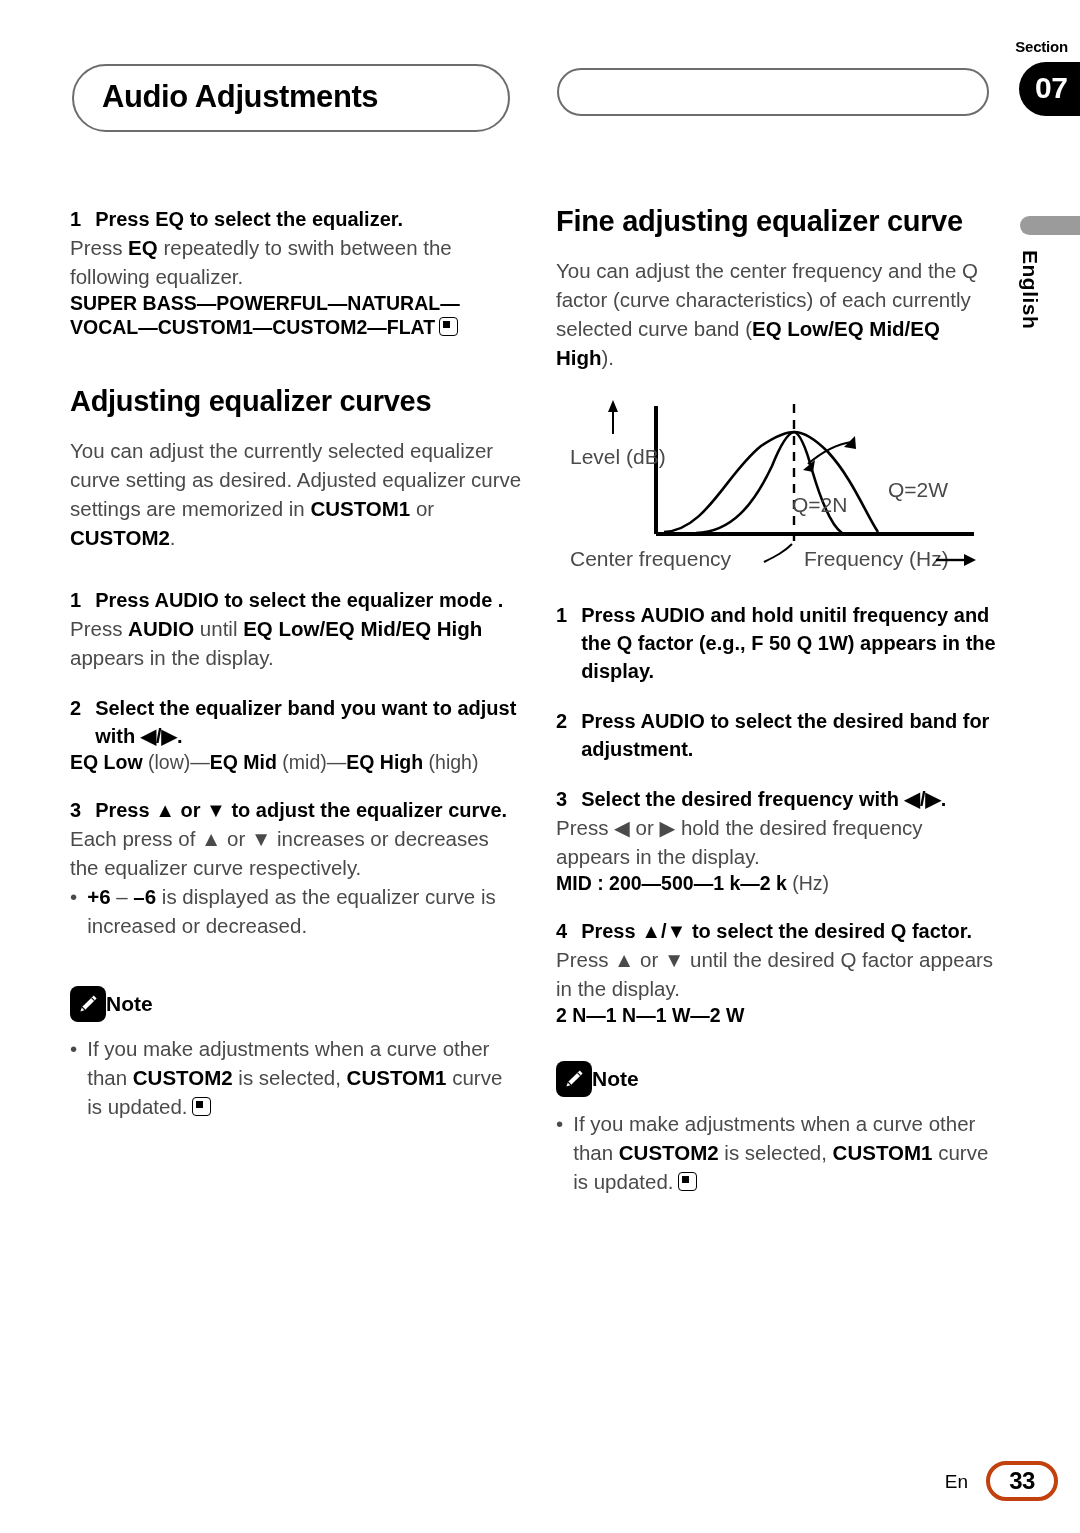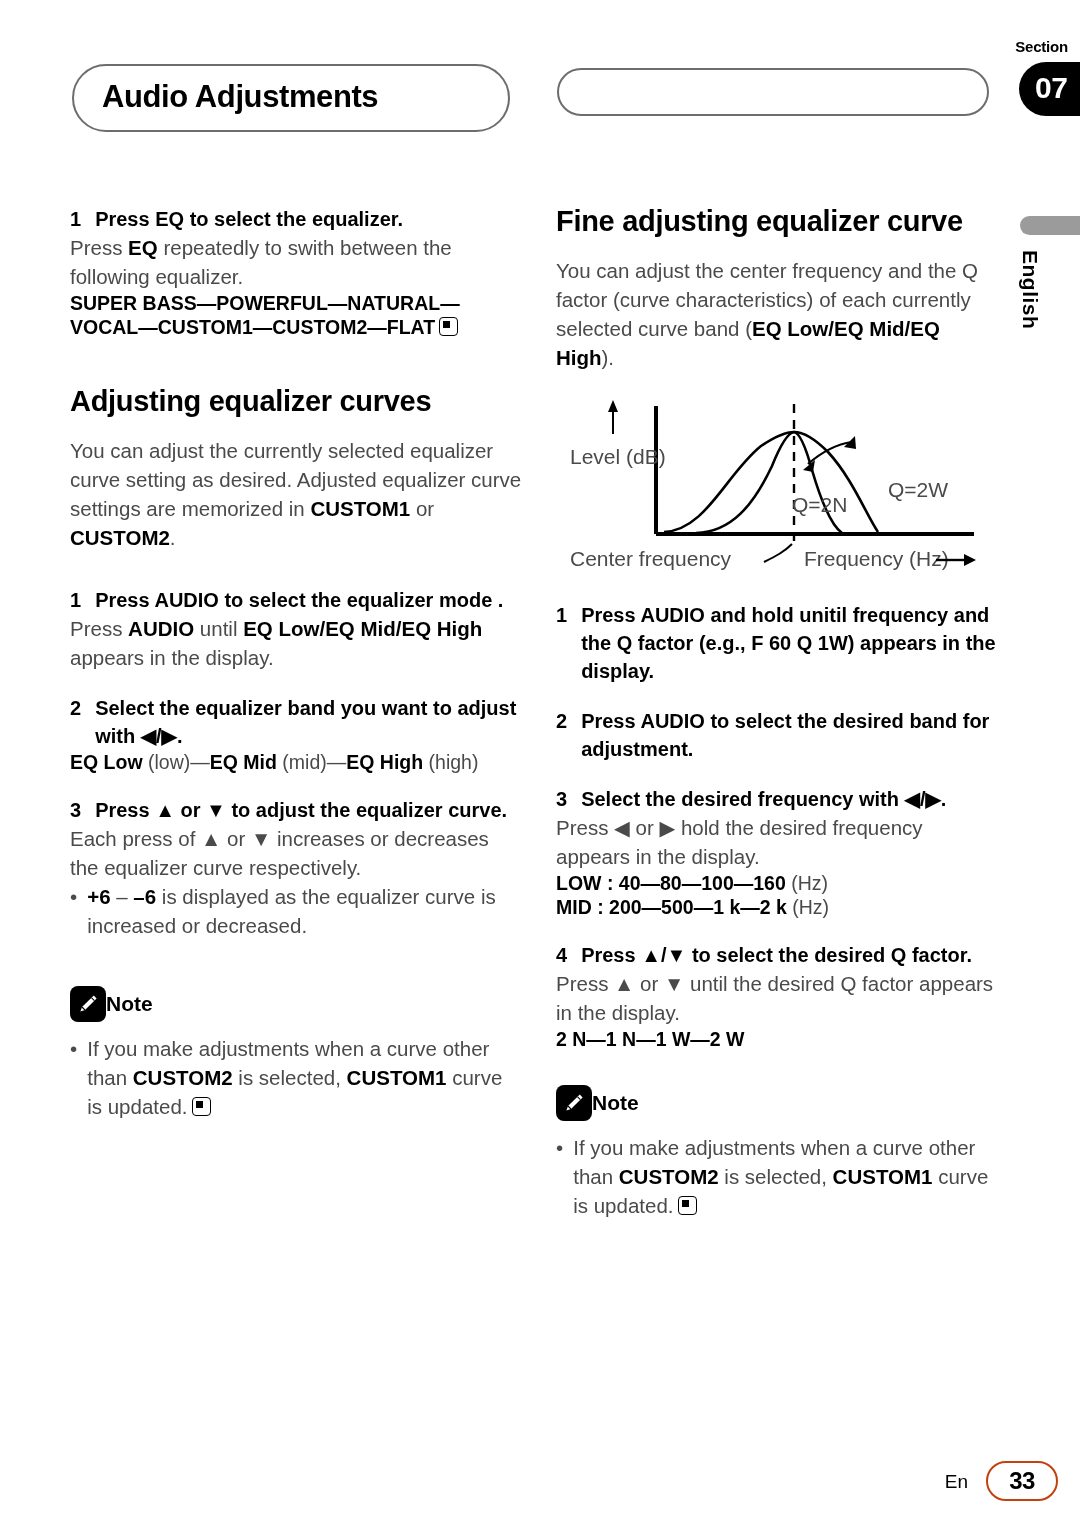--- a/index.html
+++ b/index.html
@@ -186,21 +186,21 @@
 
   
   #footer { position: absolute; left: 0; bottom: 0; width: 1080px; height: 90px; }
   #footer-en {
     position: absolute; right: 112px; top: 28px;
     font-size: 19px; font-weight: normal; color: #000;
   }
   #page-num-pill {
     position: absolute; right: 22px; top: 18px;
     width: 72px; height: 40px;
-    border: 2px solid #c2410c;
+    border: 4px solid #c2410c;
     border-radius: 21px;
     box-sizing: border-box;
     display: flex; align-items: center; justify-content: center;
   }
   #page-num { font-size: 24px; font-weight: bold; color: #000; letter-spacing: -0.5px; }
 </style>
 </head>
 <body>
 
 <div id="header">
@@ -314,38 +314,37 @@
 
     <text class="dg-label" x="248" y="172">Frequency (Hz)</text>
     <line x1="380" y1="166" x2="412" y2="166" stroke="#000" stroke-width="2.4"></line>
     <polygon points="420,166 408,160 408,172" fill="#000"></polygon>
   </svg>
 
   <div class="gap-m"></div>
 
   <div class="step">
     <span class="num">1</span>
-    <span class="txt">Press AUDIO and hold unitil frequency and the Q factor (e.g., F 60 Q 1W) appears in the display.</span>
+    <span class="txt">Press AUDIO and hold unitil frequency and the Q factor (e.g., F 50 Q 1W) appears in the display.</span>
   </div>
 
   <div class="gap-m"></div>
 
   <div class="step">
     <span class="num">2</span>
     <span class="txt">Press AUDIO to select the desired band for adjustment.</span>
   </div>
 
   <div class="gap-m"></div>
 
   <div class="step">
     <span class="num">3</span>
     <span class="txt">Select the desired frequency with ◀/▶.</span>
   </div>
   <p class="body">Press ◀ or ▶ hold the desired frequency appears in the display.</p>
-  <p class="chain"><span>LOW : 40—80—100—160</span><span class="lite"> (Hz)</span></p>
   <p class="chain"><span>MID : 200—500—1 k—2 k</span><span class="lite"> (Hz)</span></p>
 
   <div class="gap-m"></div>
 
   <div class="step">
     <span class="num">4</span>
     <span class="txt">Press ▲/▼ to select the desired Q factor.</span>
   </div>
   <p class="body">Press ▲ or ▼ until the desired Q factor appears in the display.</p>
   <p class="chain">2 N—1 N—1 W—2 W</p>

